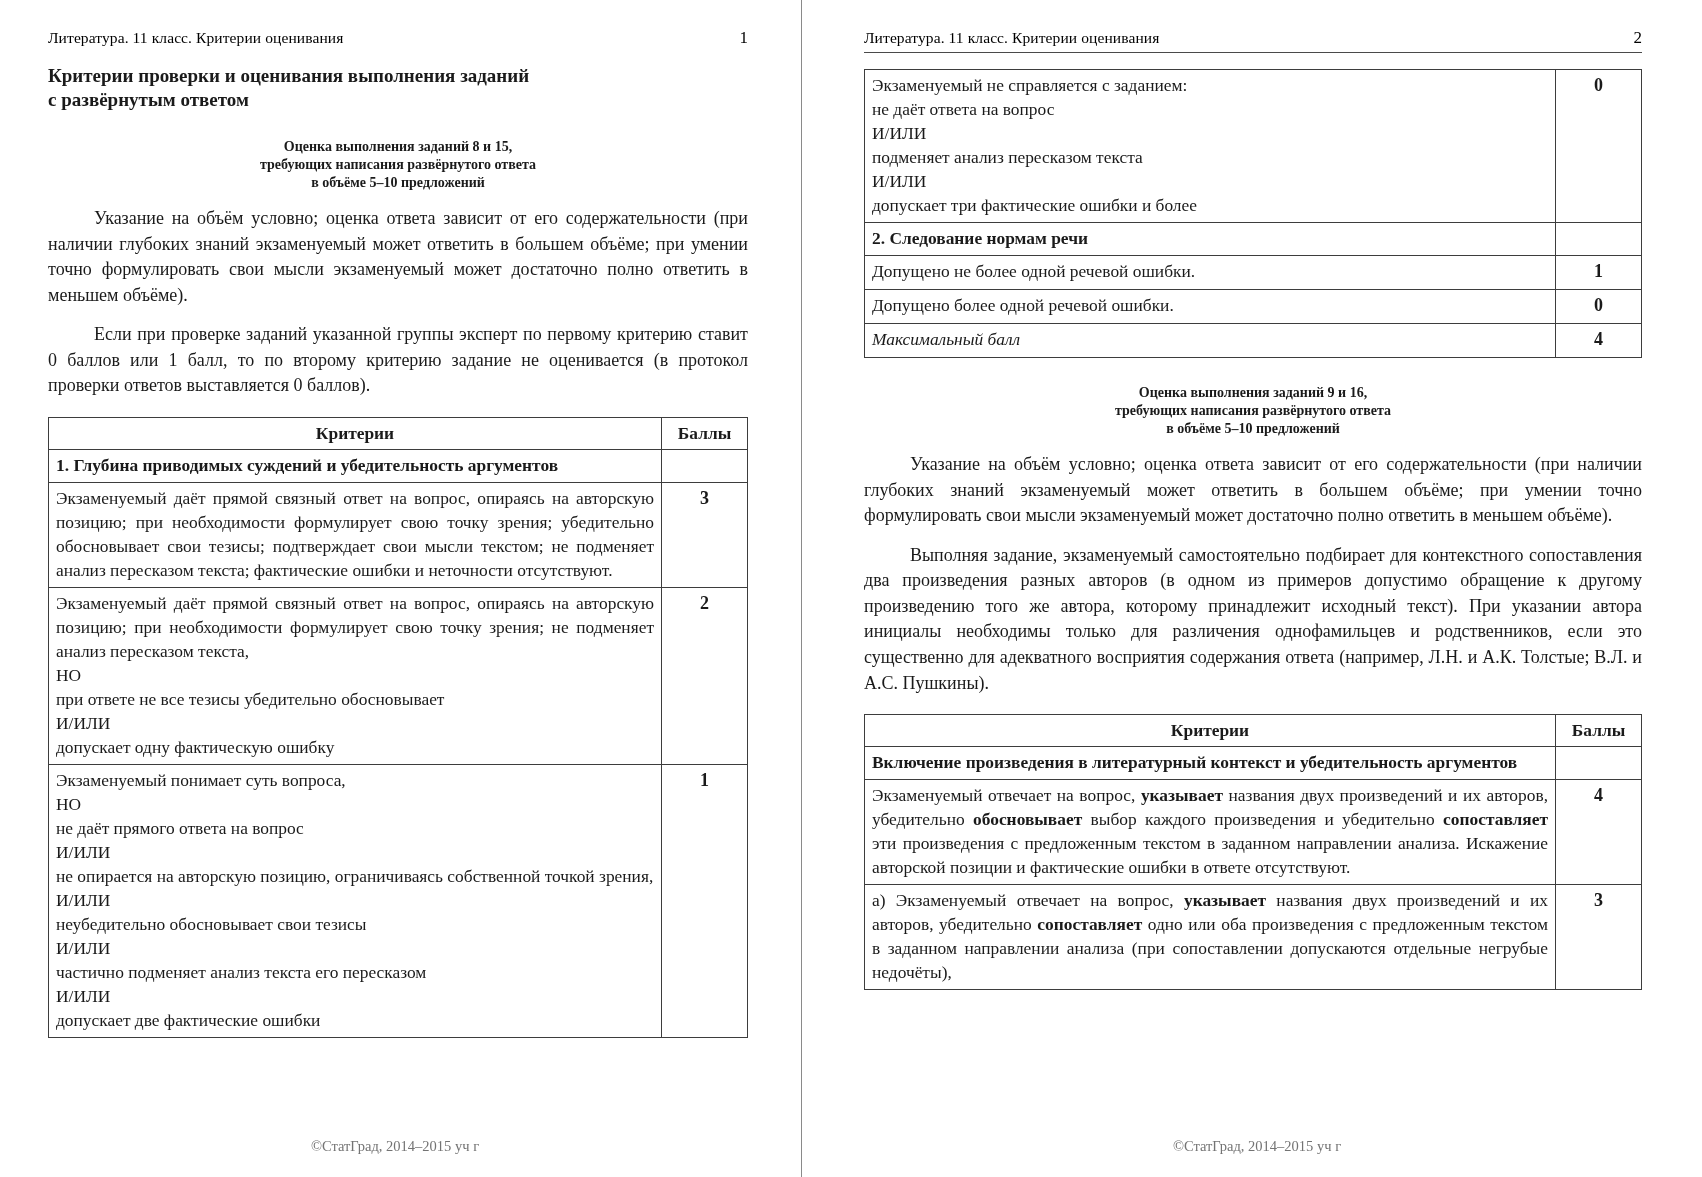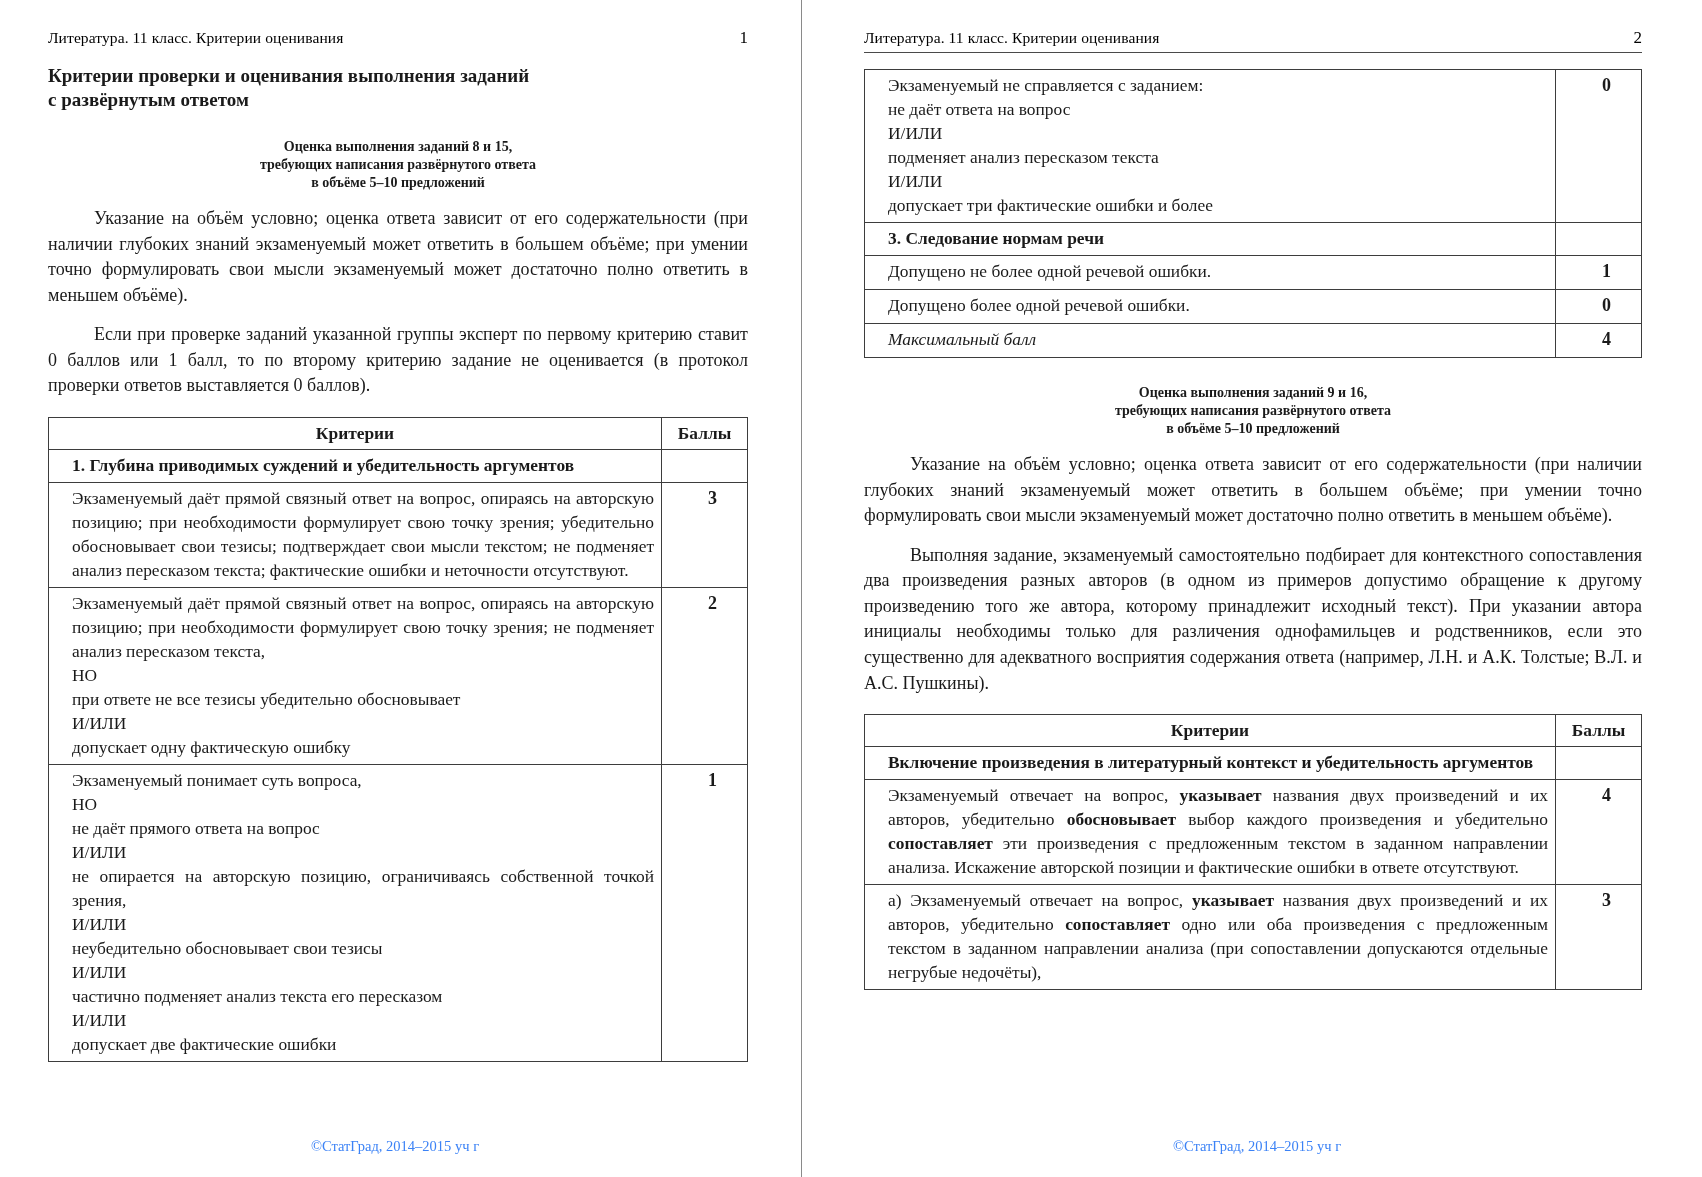--- a/index.html
+++ b/index.html
@@ -81,21 +81,21 @@
   table.crit {
     width: 100%;
     border-collapse: collapse;
     margin-top: 18px;
     font-size: 17.4px;
     table-layout: fixed;
   }
   table.crit th, table.crit td {
     border: 1px solid #3d3d3d;
     vertical-align: top;
-    padding: 3px 7px 5px 23px;
+    padding: 3px 7px 5px 7px;
     line-height: 1.38;
   }
   table.crit th {
     text-align: center;
     font-weight: bold;
     padding: 3px 5px 4px 5px;
   }
   .col-score { width: 86px; }
   td.score {
     text-align: center;
@@ -112,21 +112,21 @@
   }
   td.maxrow {
     text-align: left;
     font-style: italic;
     font-weight: normal;
   }
   .footer {
     position: absolute;
     bottom: 22px;
     font-size: 14.5px;
-    color: #3b82f6;
+    color: #737373;
   }
   .footer-left { left: 0; right: 0; text-align: center; }
   .nb { font-weight: bold; }
 </style>
 </head>
 <body>
 
 <div class="spread">
 
   <div class="page page-left">
@@ -219,21 +219,21 @@
         <tr>
           <td class="just" style="white-space:pre-line">Экзаменуемый не справляется с заданием:
 не даёт ответа на вопрос
 И/ИЛИ
 подменяет анализ пересказом текста
 И/ИЛИ
 допускает три фактические ошибки и более</td>
           <td class="score">0</td>
         </tr>
         <tr>
-          <td class="grp">3. Следование нормам речи</td>
+          <td class="grp">2. Следование нормам речи</td>
           <td class="score"></td>
         </tr>
         <tr>
           <td>Допущено не более одной речевой ошибки.</td>
           <td class="score">1</td>
         </tr>
         <tr>
           <td>Допущено более одной речевой ошибки.</td>
           <td class="score">0</td>
         </tr>

